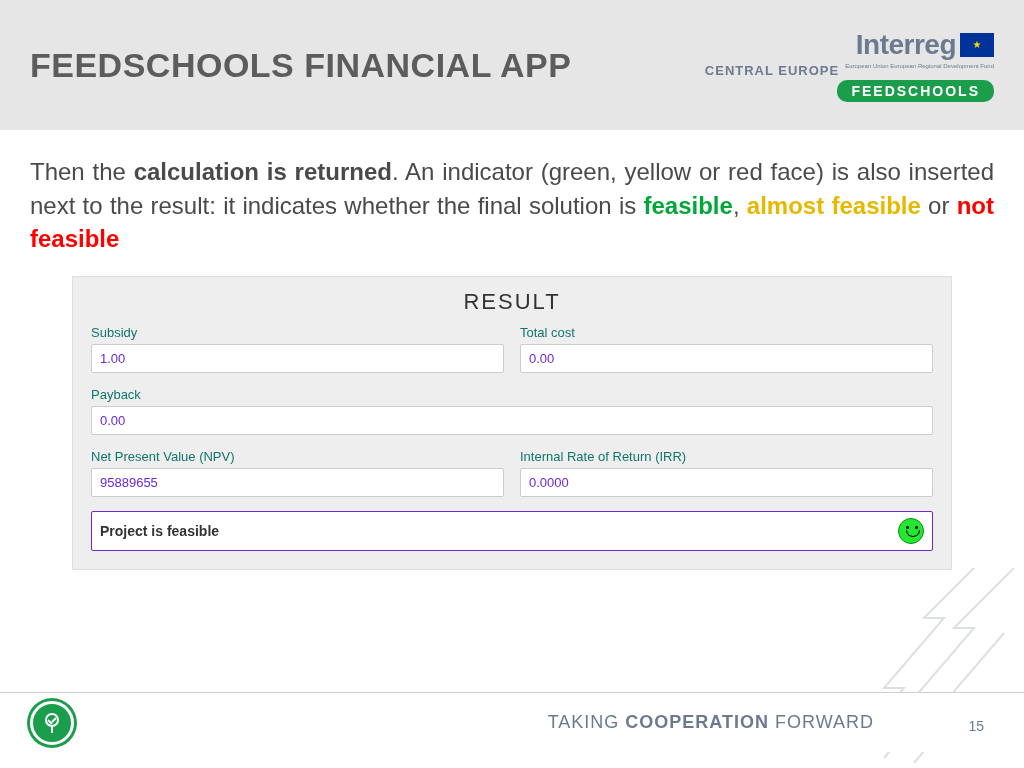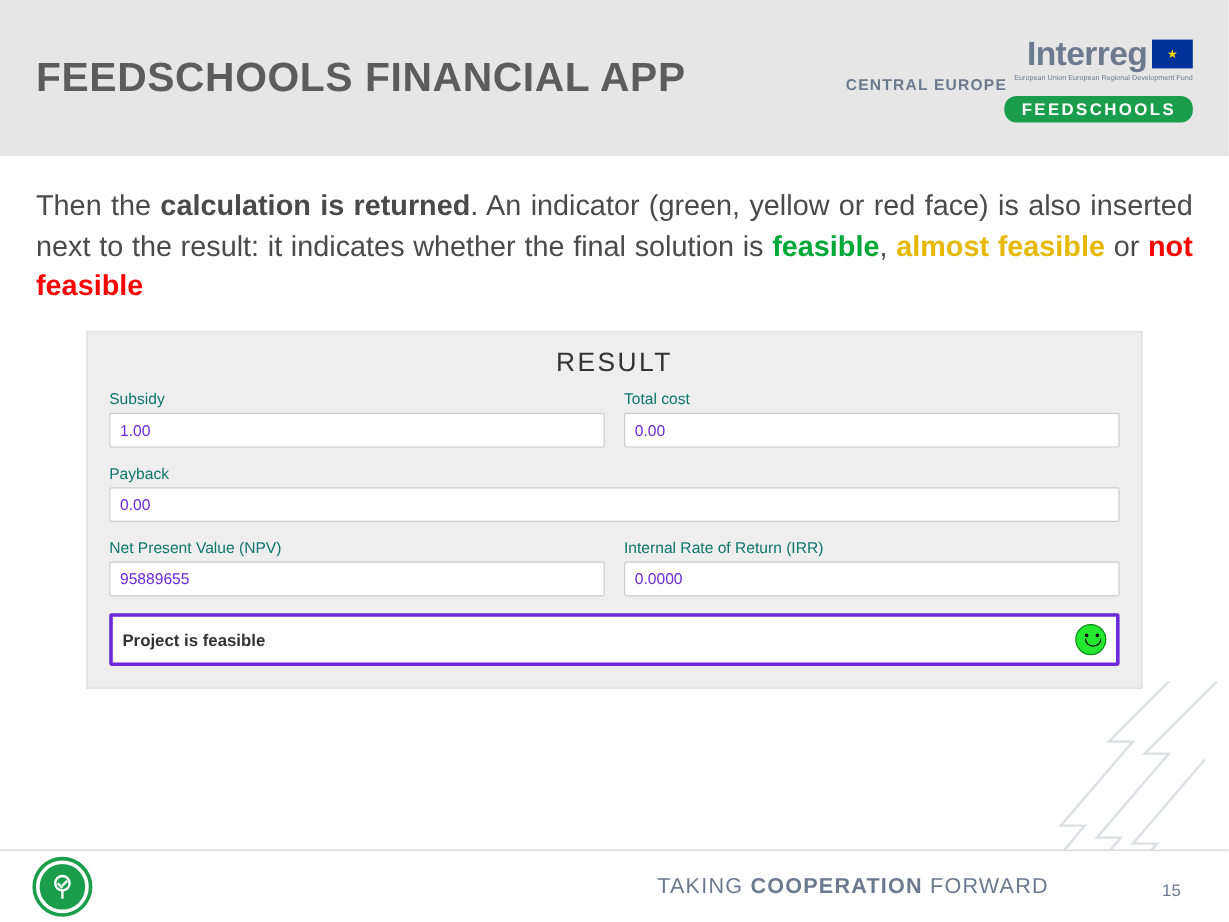--- a/index.html
+++ b/index.html
@@ -129,21 +129,21 @@
     border-radius: 2px;
     padding: 6px 8px;
     font-size: 13px;
     color: #6d28d9;
     font-family: Arial, sans-serif;
   }
   .status-row {
     display: flex;
     align-items: center;
     background: #fff;
-    border: 3px solid #6d28d9;
+    border: 1px solid #6d28d9;
     border-radius: 2px;
     padding: 6px 8px;
     font-size: 14px;
     font-weight: bold;
     margin-top: 6px;
   }
   .status-row .spacer { flex: 1; }
   .smiley {
     width: 26px;
     height: 26px;
@@ -170,21 +170,21 @@
     position: absolute;
     bottom: 6px; left: 7px;
     width: 12px; height: 6px;
     border: 1.5px solid #000;
     border-top: none;
     border-radius: 0 0 12px 12px;
   }
 
   .footer {
     position: absolute;
-    bottom: 0;
+    bottom: 16px;
     left: 0;
     right: 0;
     height: 60px;
     border-top: 1px solid #d0d0d0;
     display: flex;
     align-items: center;
     padding: 0 30px;
     background: #fff;
   }
   .tree-badge {

